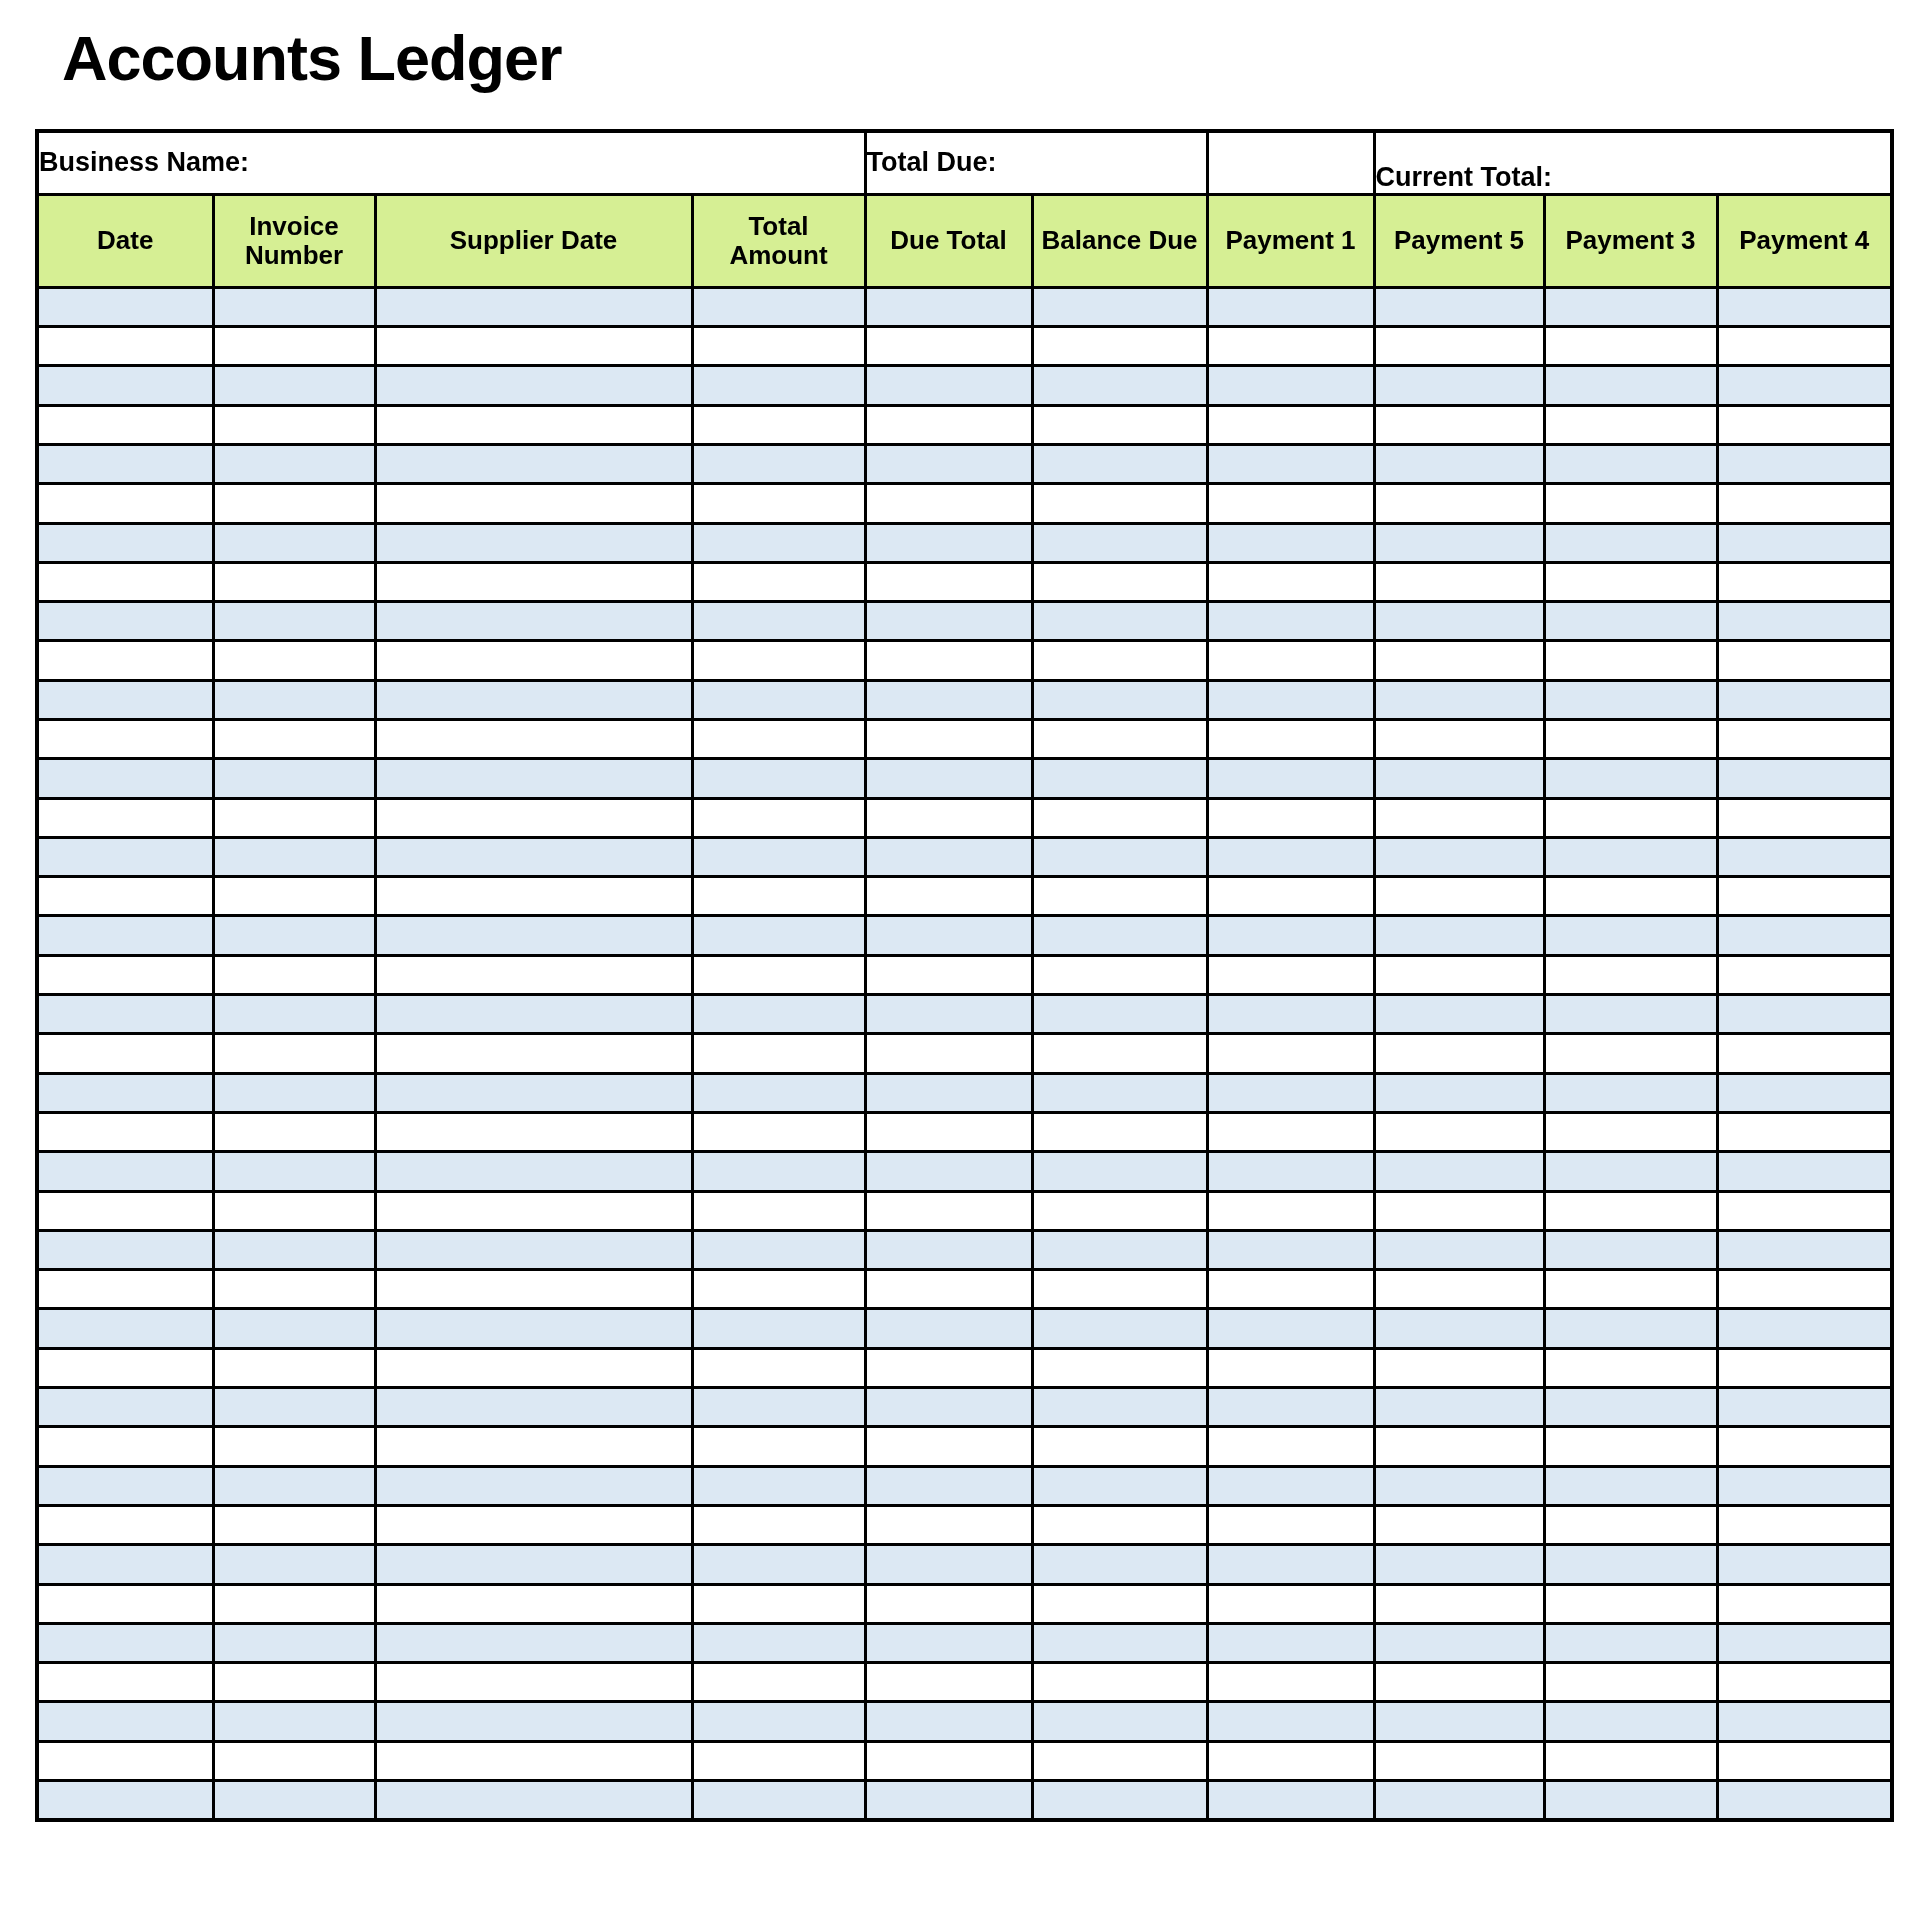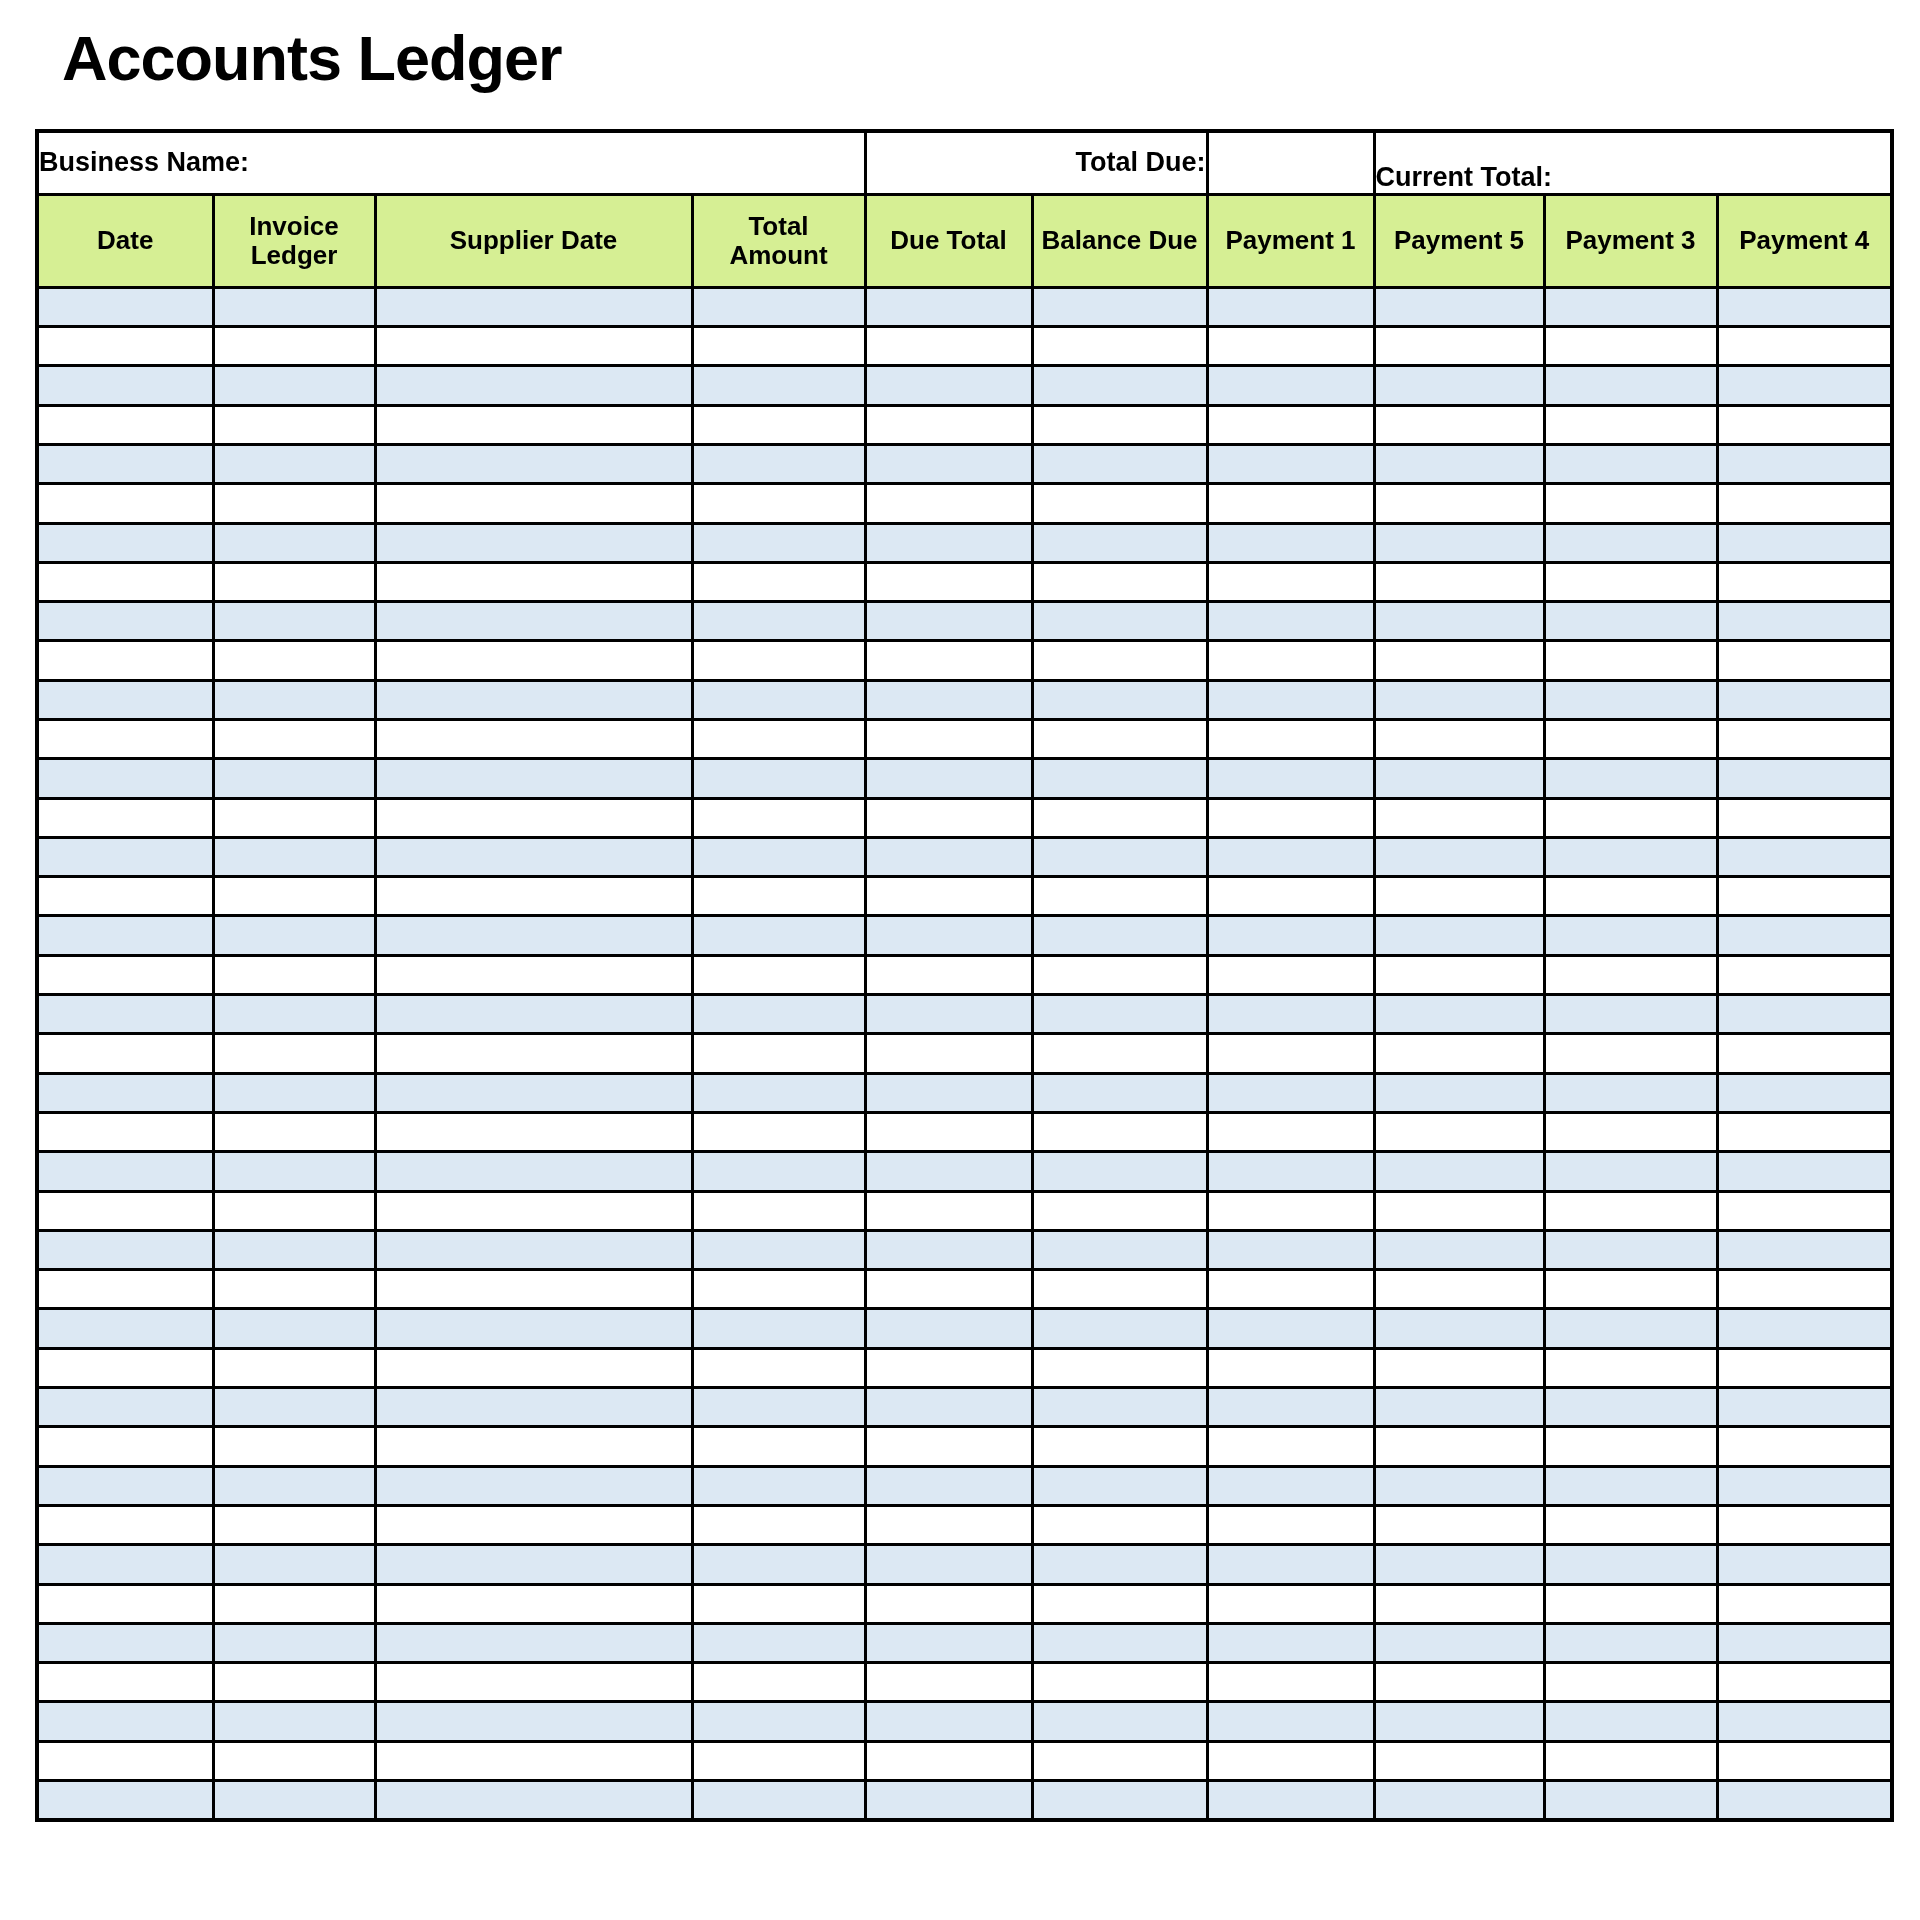--- a/index.html
+++ b/index.html
@@ -43,21 +43,21 @@
   }
   
   tr.info-row td{
     background:#ffffff;
     height:63px;
     font-size:27px;
     font-weight:700;
     line-height:1.1;
   }
   td.cell-business{vertical-align:middle;padding-left:92px;}
-  td.cell-totaldue{vertical-align:middle;padding-left:6px;text-align:right;}
+  td.cell-totaldue{vertical-align:middle;padding-left:6px;}
   td.cell-infoempty{vertical-align:middle;}
   td.cell-currentdate{vertical-align:bottom;padding-left:6px;padding-bottom:3px;}
   
   tr.header-row th{
     background:var(--header-bg);
     height:55px;
     font-size:26px;
     font-weight:700;
     text-align:center;
     vertical-align:middle;
@@ -102,21 +102,21 @@
         <span></span>
       </td>
       <td class="cell-infoempty"></td>
       <td class="cell-currentdate" colspan="3">
         <span>Current Total:</span>
         <span></span>
       </td>
     </tr>
     <tr class="header-row">
       <th>Date</th>
-      <th>Invoice Ledger</th>
+      <th>Invoice Number</th>
       <th>Supplier Date</th>
       <th>Total Amount</th>
       <th>Due Total</th>
       <th>Balance Due</th>
       <th>Payment 1</th>
       <th>Payment 5</th>
       <th>Payment 3</th>
       <th>Payment 4</th>
     </tr>
   </thead>

